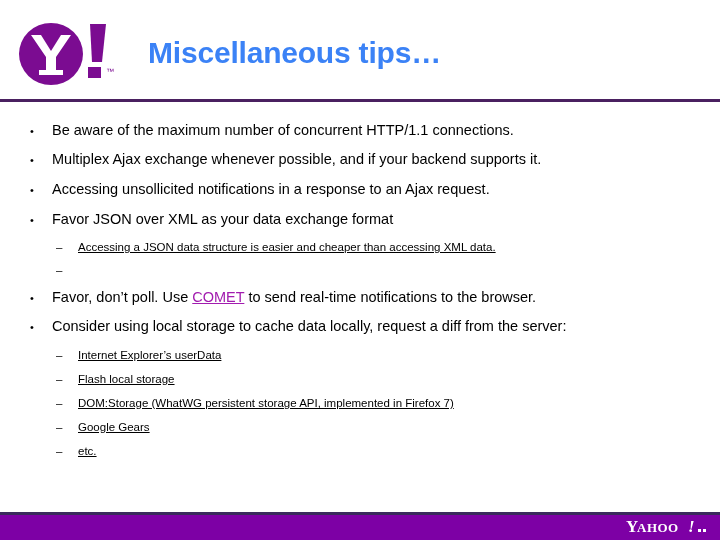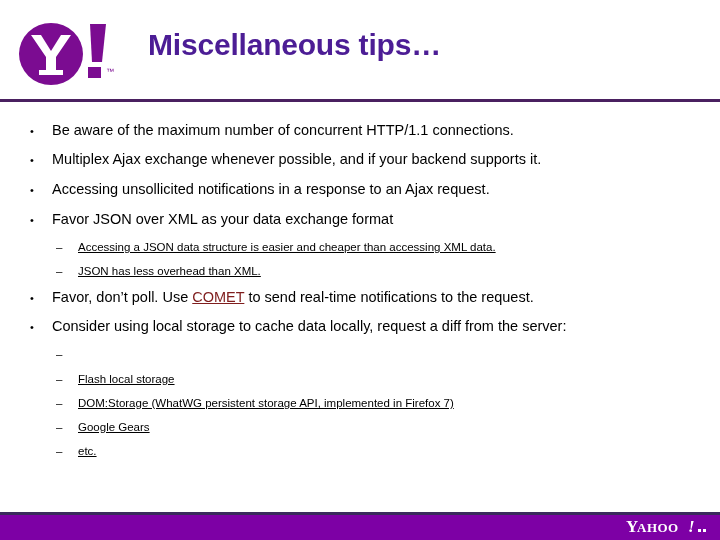--- a/index.html
+++ b/index.html
@@ -37,24 +37,24 @@
     left: 18px;
     top: 20px;
     width: 112px;
     height: 68px;
   }
   .logo svg { display: block; }
 
   .slide-title {
     position: absolute;
     left: 148px;
-    top: 28px;
+    top: 36px;
     font-size: 30px;
     font-weight: bold;
-    color: #4c1d95;
+    color: #3b82f6;
     letter-spacing: -0.2px;
     white-space: nowrap;
   }
 
   .header-rule {
     position: absolute;
     left: 0;
     top: 99px;
     width: 720px;
     height: 3px;
@@ -102,21 +102,21 @@
   .lvl2 .marker {
     width: 22px;
     flex: 0 0 22px;
     font-size: 11.5px;
     line-height: 1;
     color: #000;
   }
   .lvl2 .text { display: inline-block; text-decoration: underline; }
 
   .link {
-    color: #7f1d1d;
+    color: #a21caf;
     text-decoration: underline;
   }
 
   
   .footer {
     position: absolute;
     left: 0;
     top: 512px;
     width: 720px;
     height: 28px;
@@ -177,32 +177,32 @@
       <div class="bullet-row lvl1" style="top: 107px;">
         <span class="marker">•</span>
         <span class="text">Favor JSON over XML as your data exchange format</span>
       </div>
       <div class="bullet-row lvl2" style="top: 137px;">
         <span class="marker">–</span>
         <span class="text">Accessing a JSON data structure is easier and cheaper than accessing XML data.</span>
       </div>
       <div class="bullet-row lvl2" style="top: 161px;">
         <span class="marker">–</span>
-        <span class="text">JSON has less overhead than XML.</span>
       </div>
       <div class="bullet-row lvl1" style="top: 185px;">
         <span class="marker">•</span>
-        <span class="text"><span>Favor, don’t poll. Use </span><a class="link" href="#">COMET</a><span> to send real-time notifications to the request.</span></span>
+        <span class="text"><span>Favor, don’t poll. Use </span><a class="link" href="#">COMET</a><span> to send real-time notifications to the browser.</span></span>
       </div>
       <div class="bullet-row lvl1" style="top: 214px;">
         <span class="marker">•</span>
         <span class="text">Consider using local storage to cache data locally, request a diff from the server:</span>
       </div>
       <div class="bullet-row lvl2" style="top: 245px;">
         <span class="marker">–</span>
+        <span class="text">Internet Explorer’s userData</span>
       </div>
       <div class="bullet-row lvl2" style="top: 269px;">
         <span class="marker">–</span>
         <span class="text">Flash local storage</span>
       </div>
       <div class="bullet-row lvl2" style="top: 293px;">
         <span class="marker">–</span>
         <span class="text">DOM:Storage (WhatWG persistent storage API, implemented in Firefox 7)</span>
       </div>
       <div class="bullet-row lvl2" style="top: 317px;">

